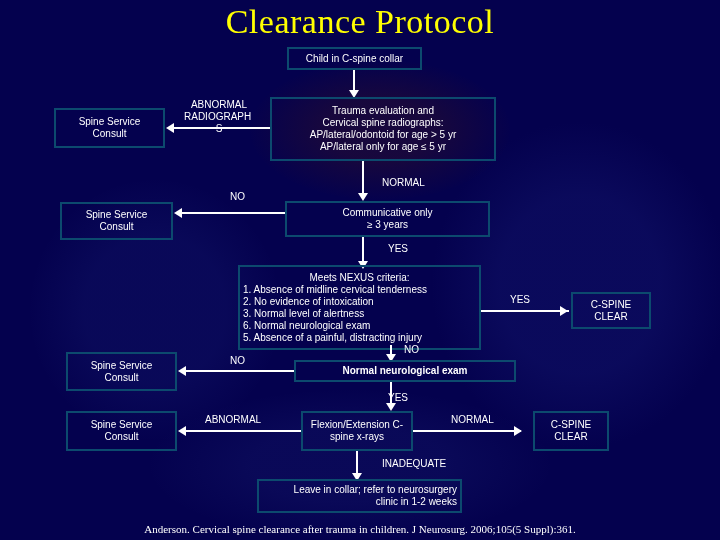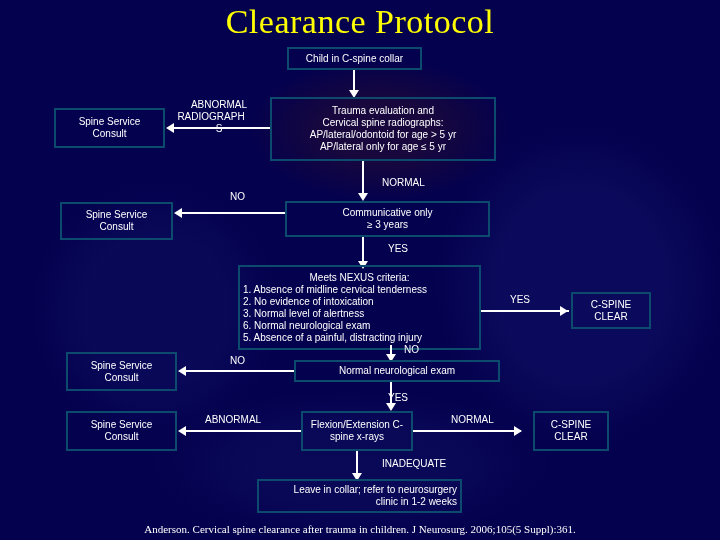--- a/index.html
+++ b/index.html
@@ -152,21 +152,21 @@
   </div>
 
   <div class="box" style="left:54px; top:108px; width:111px; height:40px; flex-direction:column;">
     <span>Spine Service</span>
     <span>Consult</span>
   </div>
 
   <div class="line hline" style="left:174px; top:127px; width:96px;"></div>
   <div class="arrow arr-left" style="left:166px; top:123px;"></div>
   <div class="lbl" style="left:179px; top:99px; width:80px; text-align:center;">ABNORMAL</div>
-  <div class="lbl" style="left:166px; top:111px; width:90px; text-align:center;">RADIOGRAPH</div>
+  <div class="lbl" style="left:184px; top:111px; width:90px; ">RADIOGRAPH</div>
   <div class="lbl" style="left:174px; top:123px; width:90px; text-align:center;">S</div>
 
   <div class="line vline" style="left:362px; top:161px; height:36px;"></div>
   <div class="arrow arr-down" style="left:358px; top:193px;"></div>
   <div class="lbl" style="left:382px; top:177px;">NORMAL</div>
 
   <div class="box" style="left:285px; top:201px; width:205px; height:36px; flex-direction:column;">
     <span>Communicative only</span>
     <span>≥ 3 years</span>
   </div>
@@ -201,21 +201,21 @@
 
   <div class="box" style="left:571px; top:292px; width:80px; height:37px; flex-direction:column;">
     <span>C-SPINE</span>
     <span>CLEAR</span>
   </div>
 
   <div class="line vline" style="left:390px; top:345px; height:16px;"></div>
   <div class="arrow arr-down" style="left:386px; top:354px;"></div>
   <div class="lbl" style="left:404px; top:344px;">NO</div>
 
-  <div class="box" style="left:294px; top:360px; width:206px; height:22px;">
+  <div class="box" style="left:294px; top:360px; width:222px; height:22px;font-weight:bold;">
     <span>Normal neurological exam</span>
   </div>
 
   <div class="box" style="left:66px; top:352px; width:111px; height:39px; flex-direction:column;">
     <span>Spine Service</span>
     <span>Consult</span>
   </div>
 
   <div class="line hline" style="left:186px; top:370px; width:108px;"></div>
   <div class="arrow arr-left" style="left:178px; top:366px;"></div>

